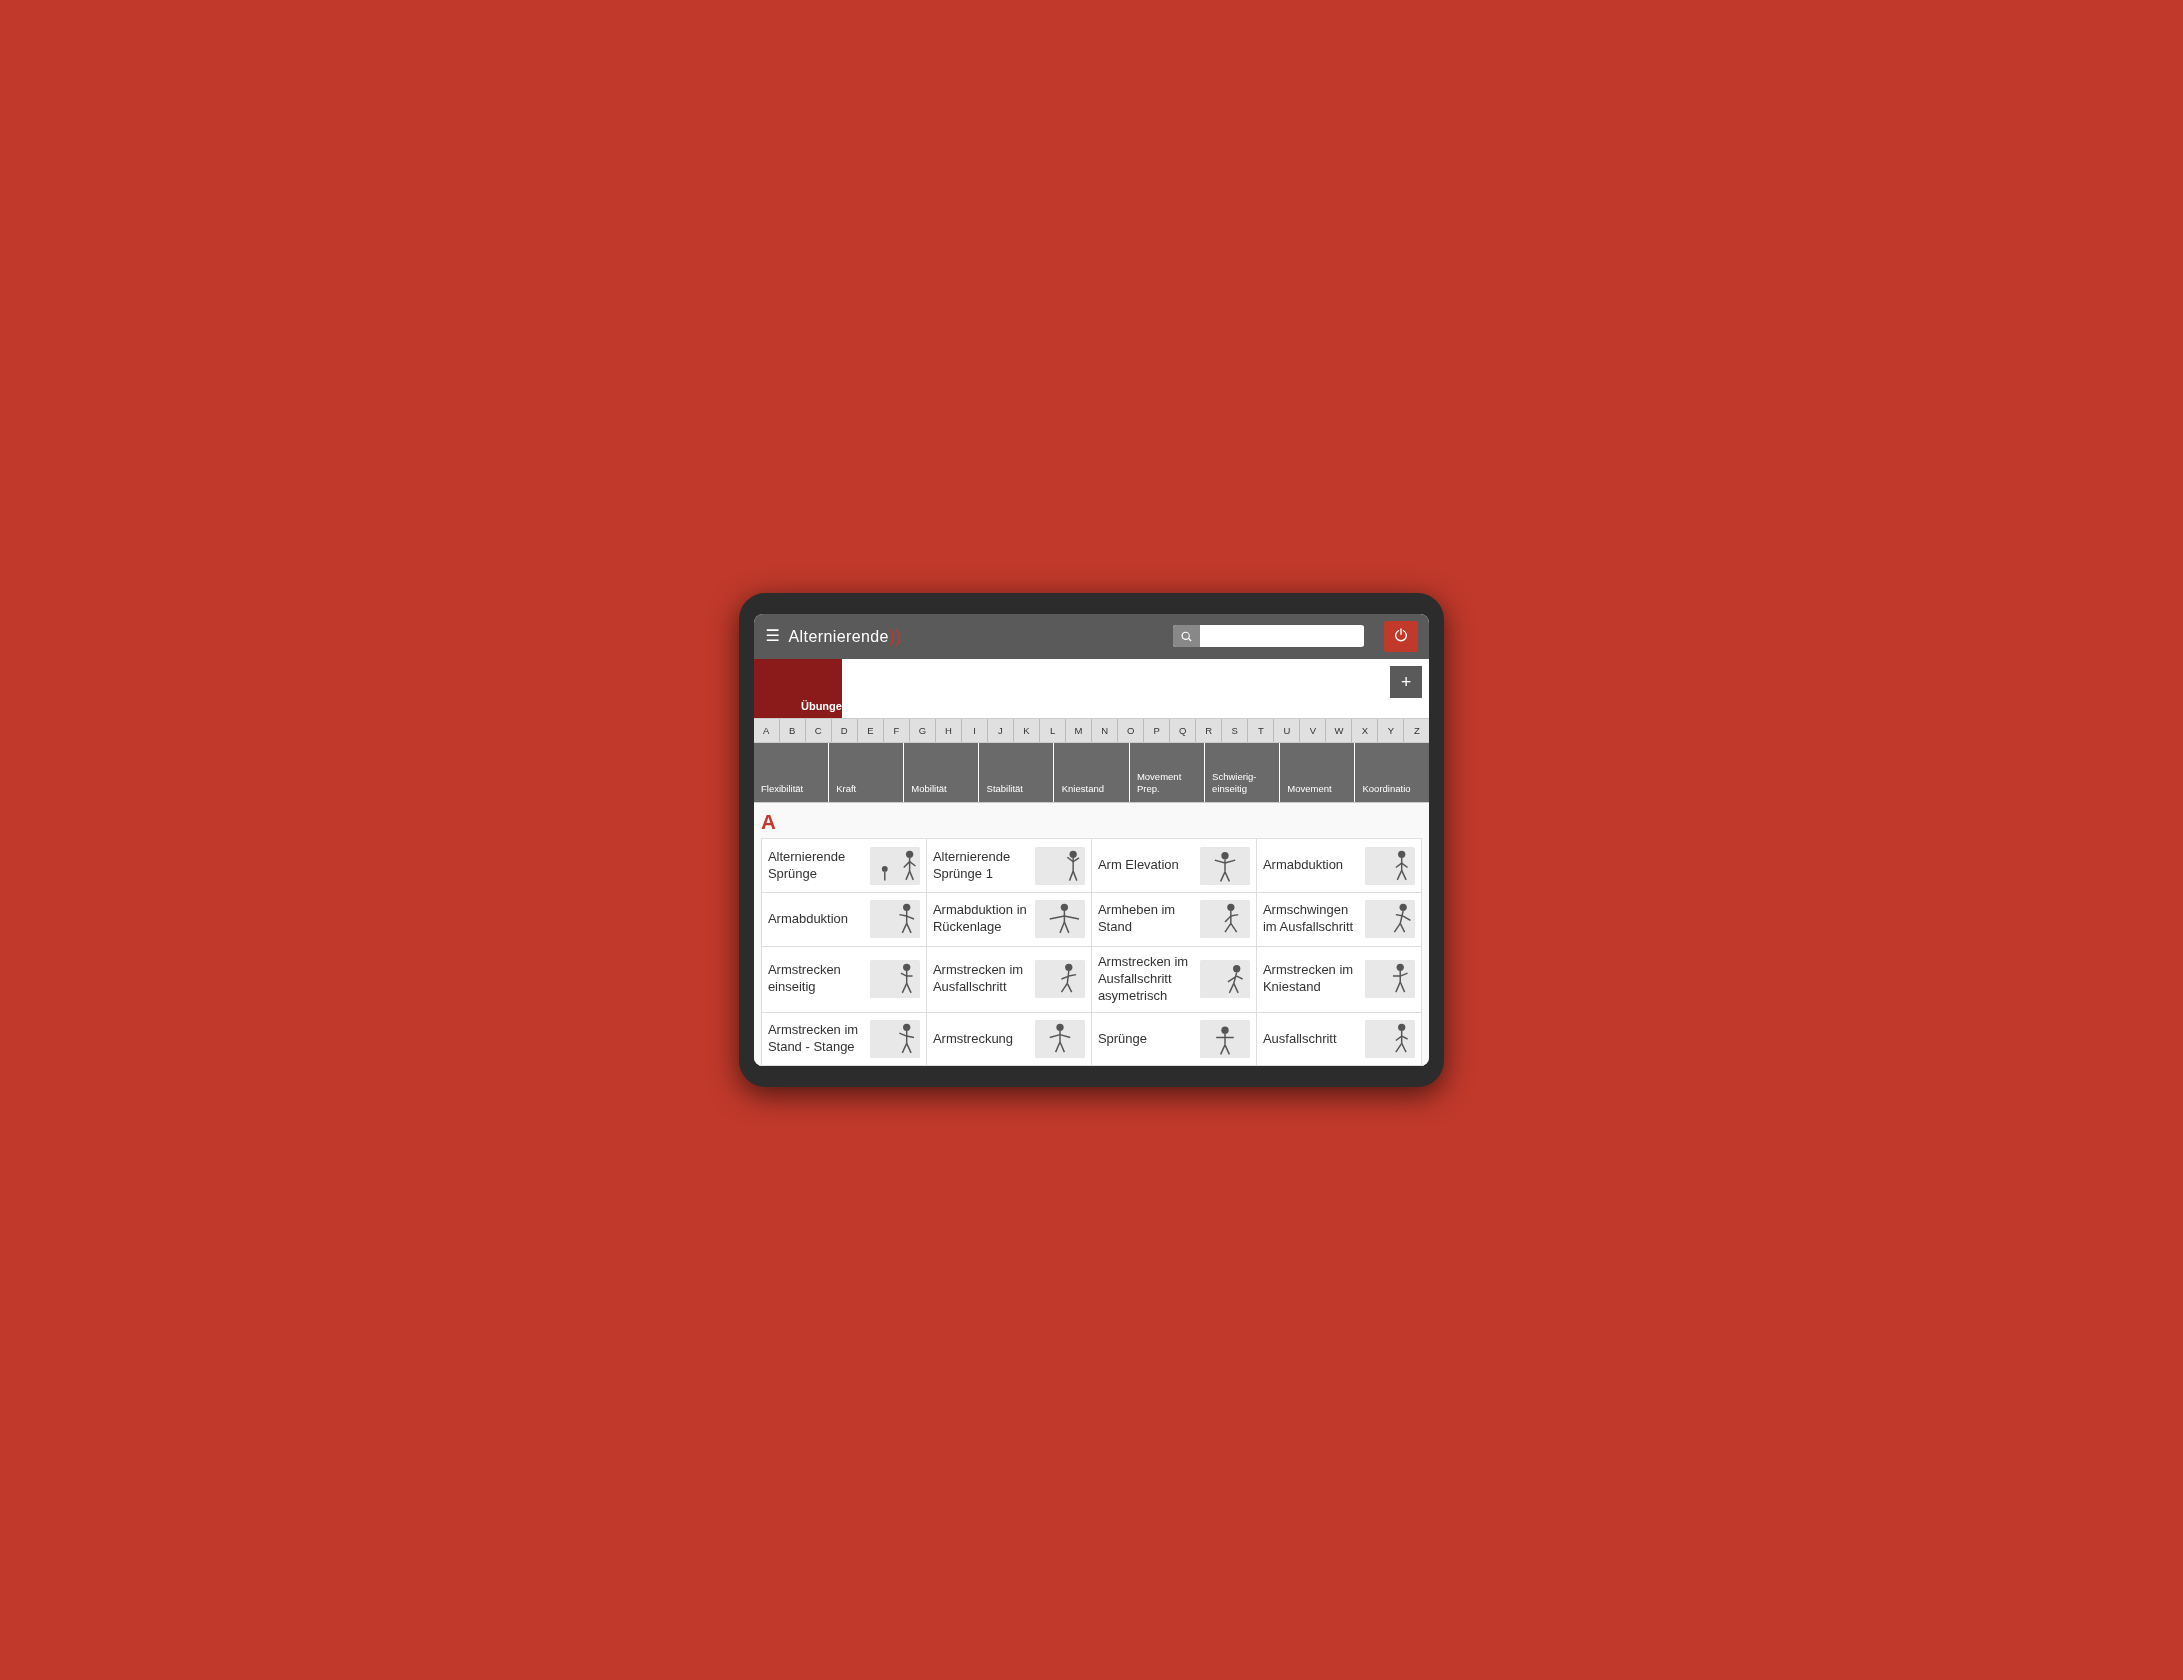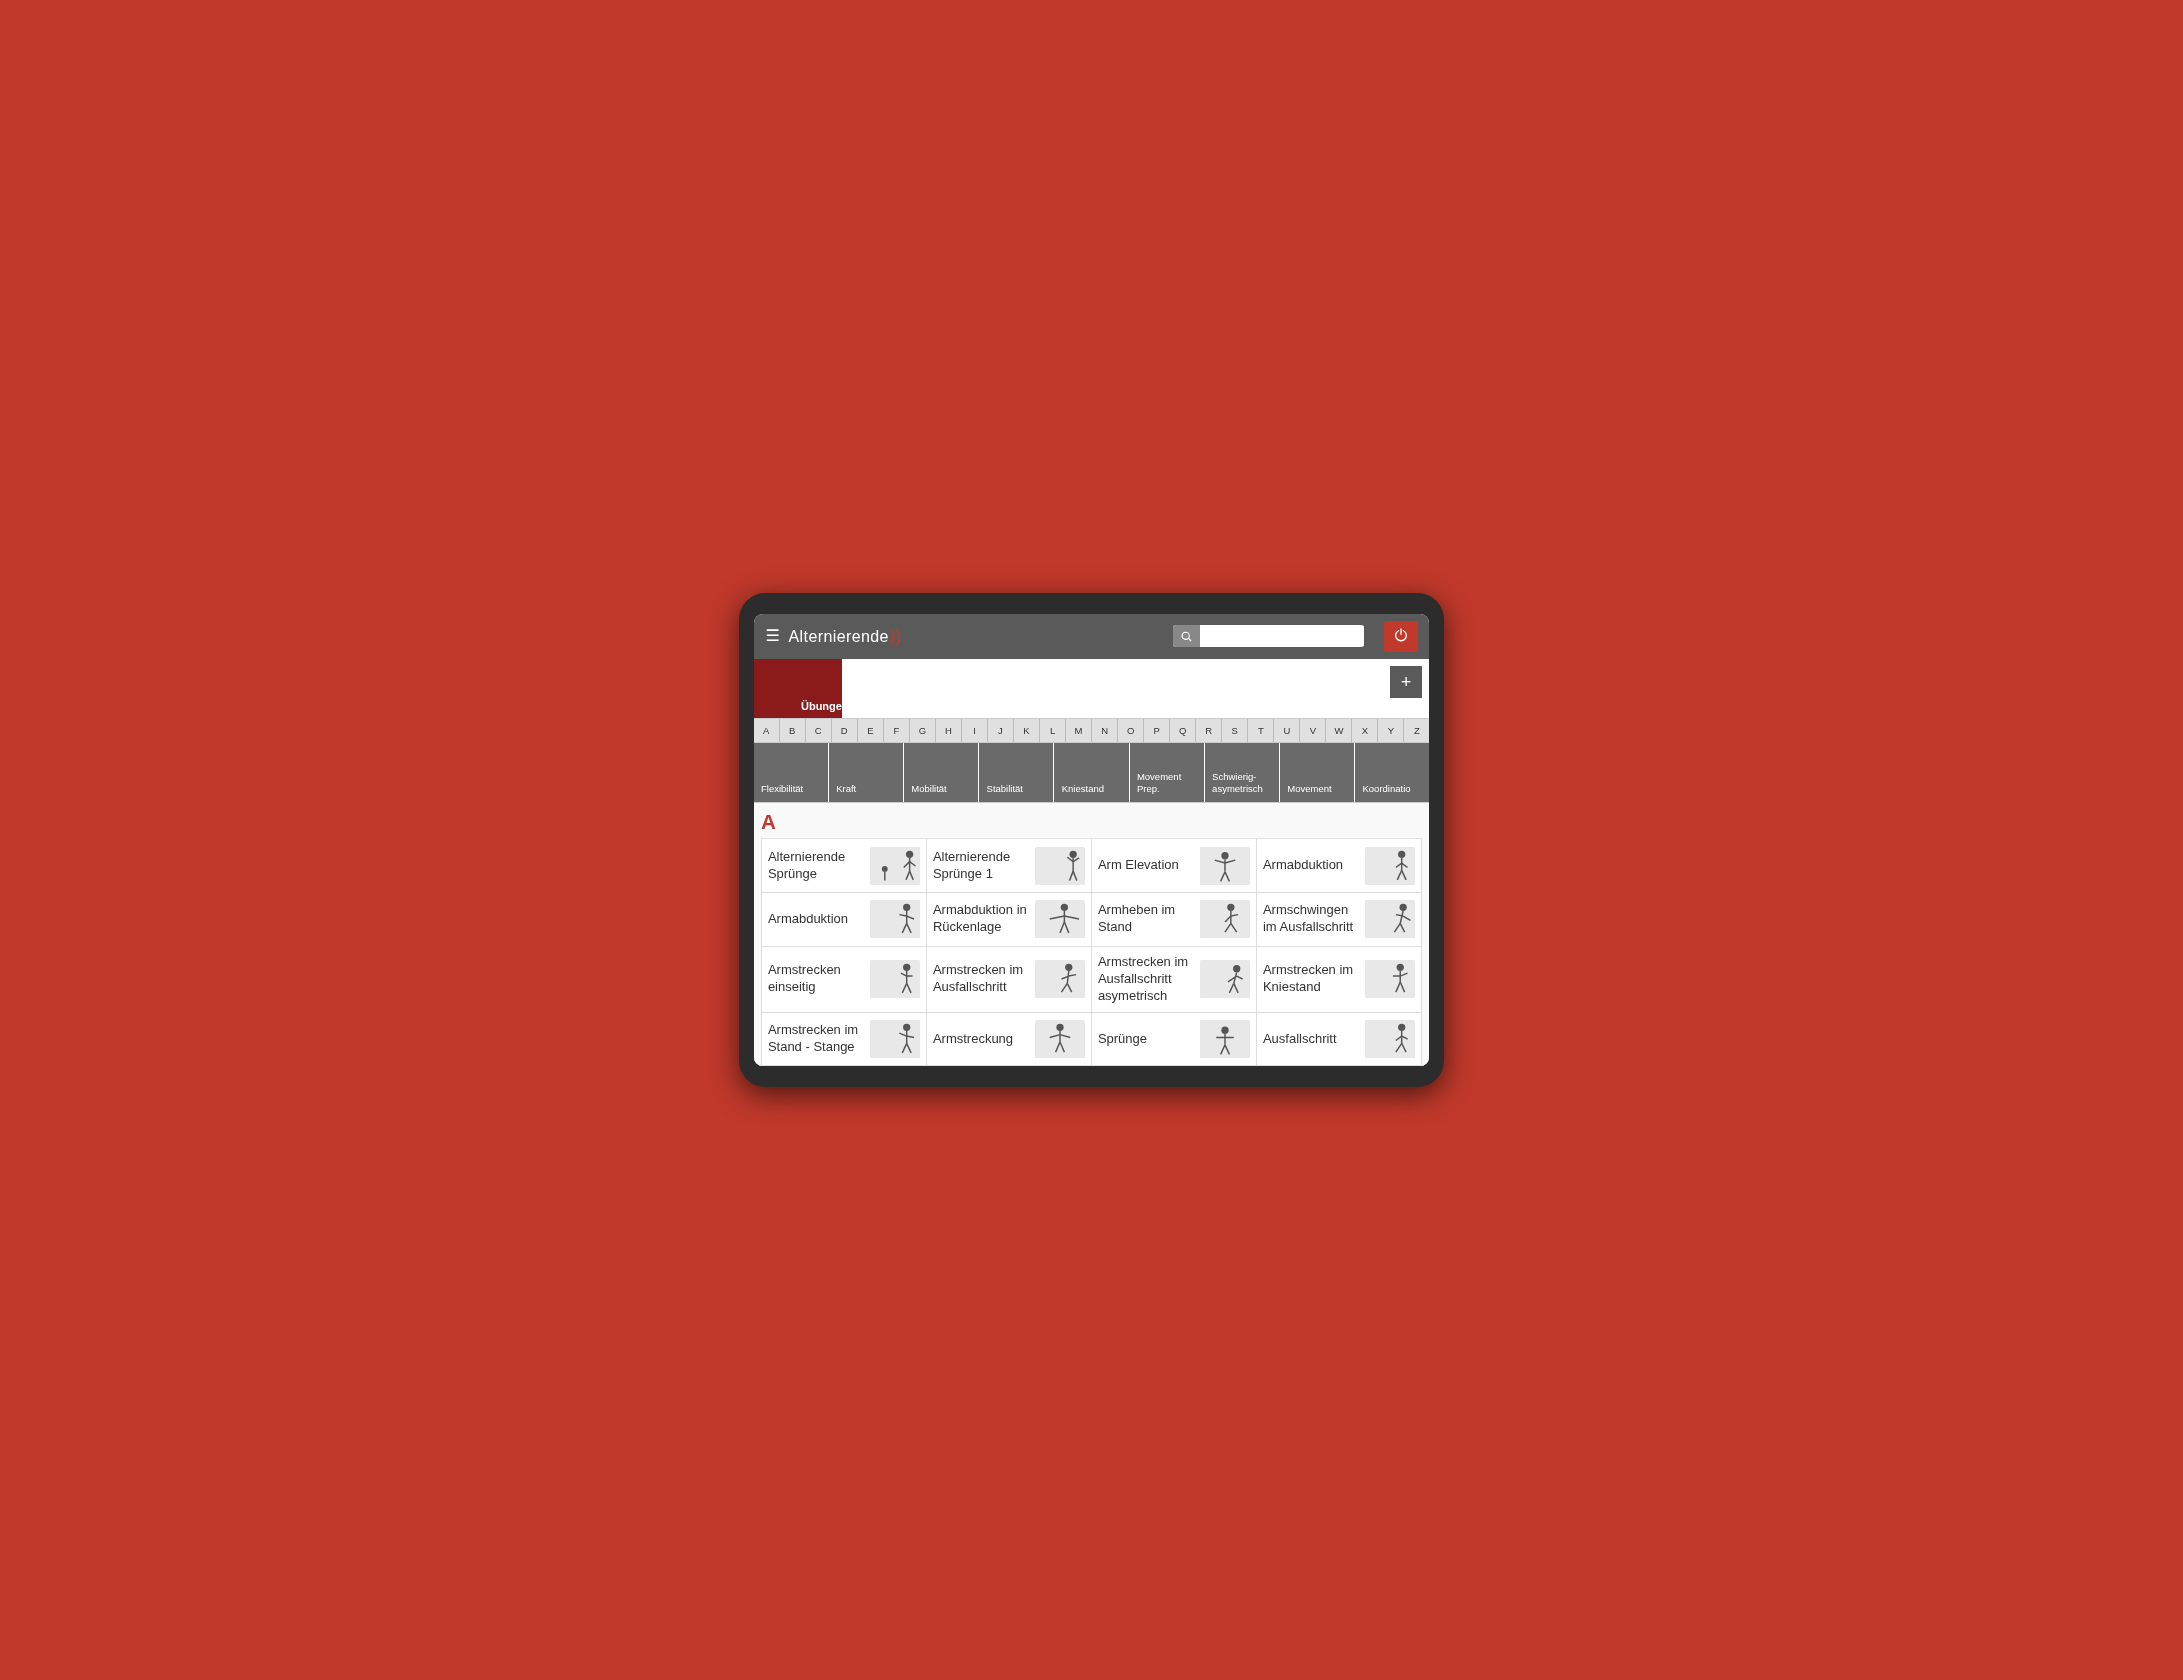--- a/index.html
+++ b/index.html
@@ -288,21 +288,21 @@
         </div>
         <div class="filter-item">
           <span style="white-space: pre-line;">Kniestand</span>
         </div>
         <div class="filter-item">
           <span style="white-space: pre-line;">Movement
 Prep.</span>
         </div>
         <div class="filter-item">
           <span style="white-space: pre-line;">Schwierig-
-asymetrisch</span>
+einseitig</span>
         </div>
         <div class="filter-item">
           <span style="white-space: pre-line;">Movement</span>
         </div>
         <div class="filter-item">
           <span style="white-space: pre-line;">Koordinatio</span>
         </div>
       </div>
 
     <div class="content">

